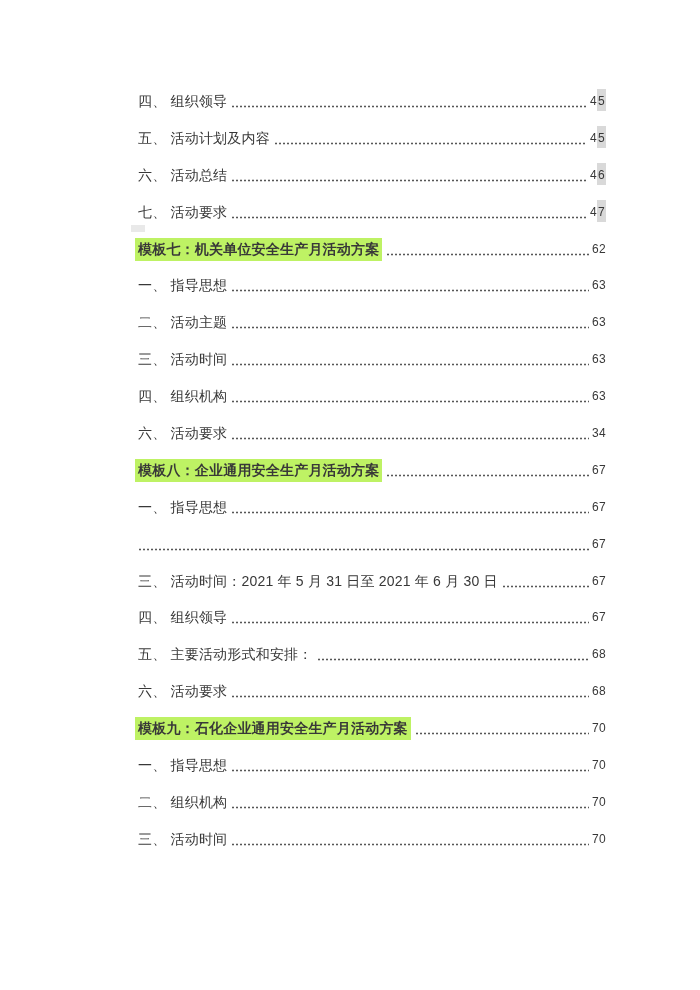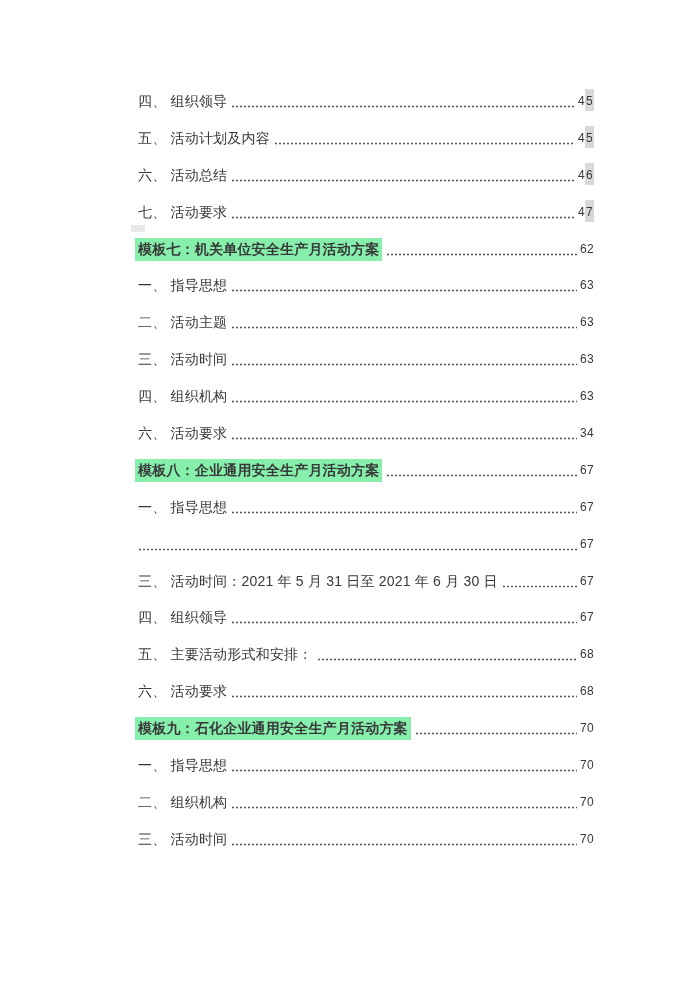--- a/index.html
+++ b/index.html
@@ -17,38 +17,38 @@
   }
   .page {
     position: absolute;
     inset: 0;
     background: #ffffff;
   }
   .toc {
     position: absolute;
     top: 83px;
     left: 138px;
-    right: 106px;
+    right: 94px;
   }
   .row {
     height: 36.9px;
     display: flex;
     align-items: center;
     font-size: 14px;
     line-height: 19px;
     white-space: nowrap;
   }
   .row .label {
     flex: 0 0 auto;
     margin-right: 4px;
     letter-spacing: 0.2px;
   }
   .row.heading .label {
     font-weight: bold;
-    background: #86efac;
+    background: #bef264;
     padding: 2px 3px 2px 3px;
     margin-left: -3px;
   }
   .leader {
     flex: 1 1 auto;
     height: 3px;
     position: relative;
     top: 5px;
     background-image: radial-gradient(circle, #575757 0.9px, transparent 1.2px);
     background-size: 4px 3px;

